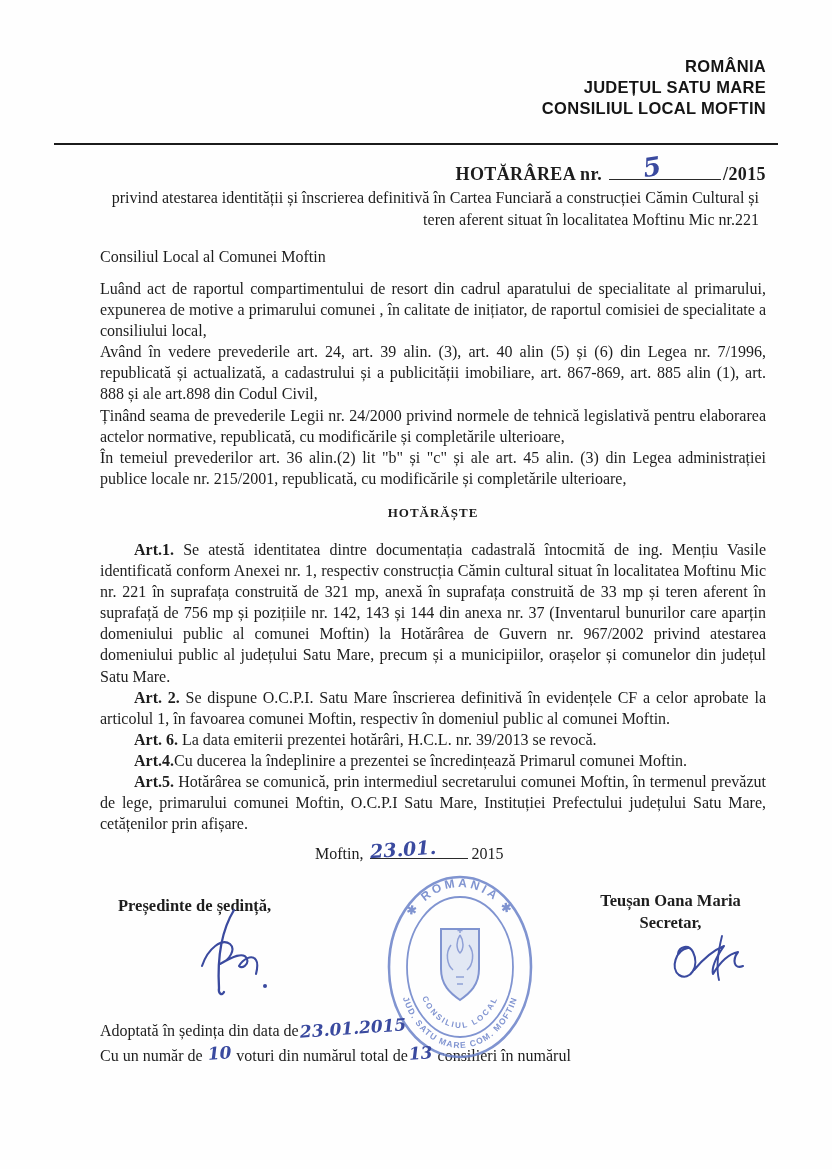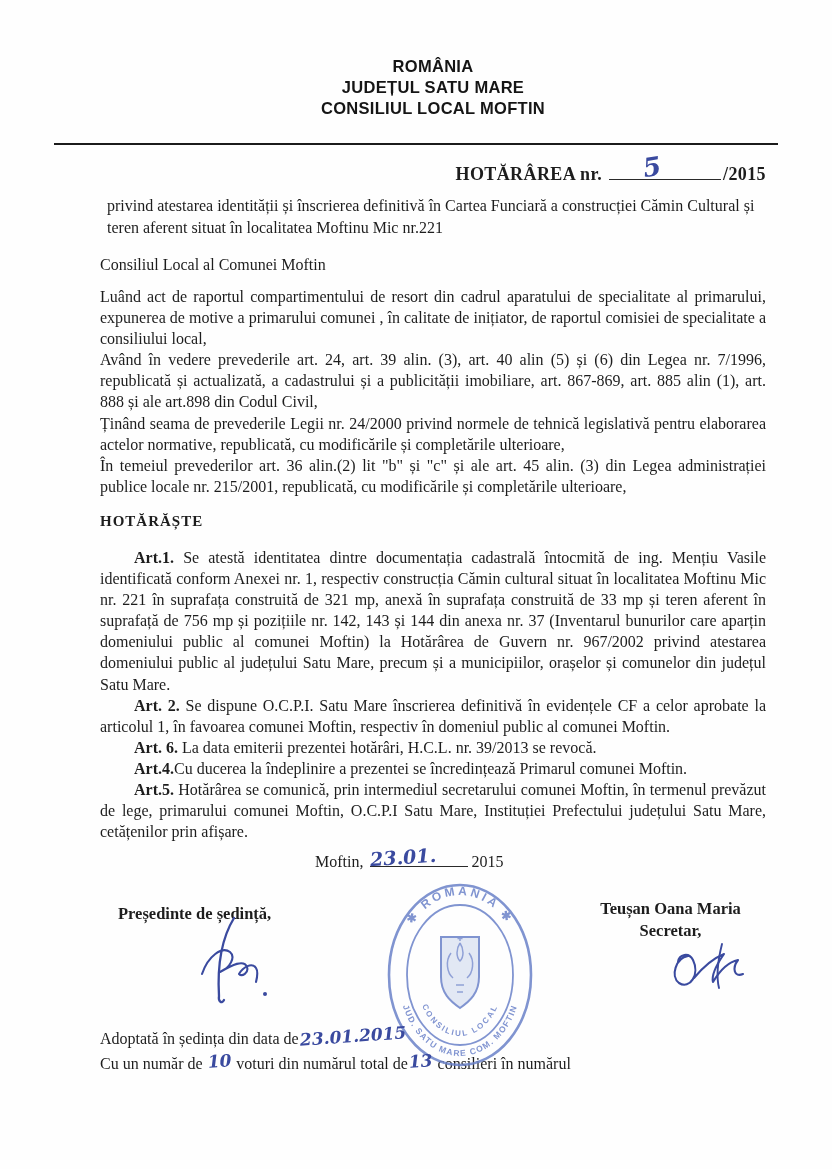--- a/index.html
+++ b/index.html
@@ -12,21 +12,21 @@
     position:relative;
     width:832px;height:1169px;
     background:#fefefe;
     font-family:"Liberation Serif", serif;
     color:var(--text-black);
     font-size:16px;
     overflow:hidden;
   }
   .content{padding:56px 66px 0 100px;}
   .doc-header{
-    text-align:center;
+    text-align:right;
     font-family:"Liberation Sans", sans-serif;
     font-weight:bold;
     font-size:16.5px;
     line-height:21px;
     letter-spacing:.3px;
     color:#151515;
   }
   .rule{
     border:none;border-top:2px solid #1b1b1b;
     margin:24px -12px 0 -46px;
@@ -65,33 +65,33 @@
     white-space:nowrap;
   }
   .hw-inline{
     display:inline-block;
     font-size:17px;font-weight:bold;
     transform:rotate(-4deg) translateY(-2px);
     margin:0 1px;
     white-space:nowrap;
   }
   .subject{
-    text-align:left;
+    text-align:right;
     max-width:652px;
-    margin:8px auto 0;
+    margin:0 auto 0;
     line-height:21.5px;
   }
   .salutation{margin:18px 0 0 0;}
   .preamble p{
     margin:0;text-align:justify;line-height:21.1px;
   }
   .preamble p:first-child{margin-top:12px;}
   .decide{
-    font-weight:bold;
-    font-size:15px;letter-spacing:1px;
+    text-align:center;font-weight:bold;
+    font-size:13px;letter-spacing:1px;
     margin-top:12px;line-height:24px;
   }
   .articles{margin-top:14px;}
   .articles p{
     margin:0;text-align:justify;
     text-indent:34px;line-height:21.1px;
   }
   .art-label{font-weight:bold;}
   .dateline{
     margin-top:8px;

